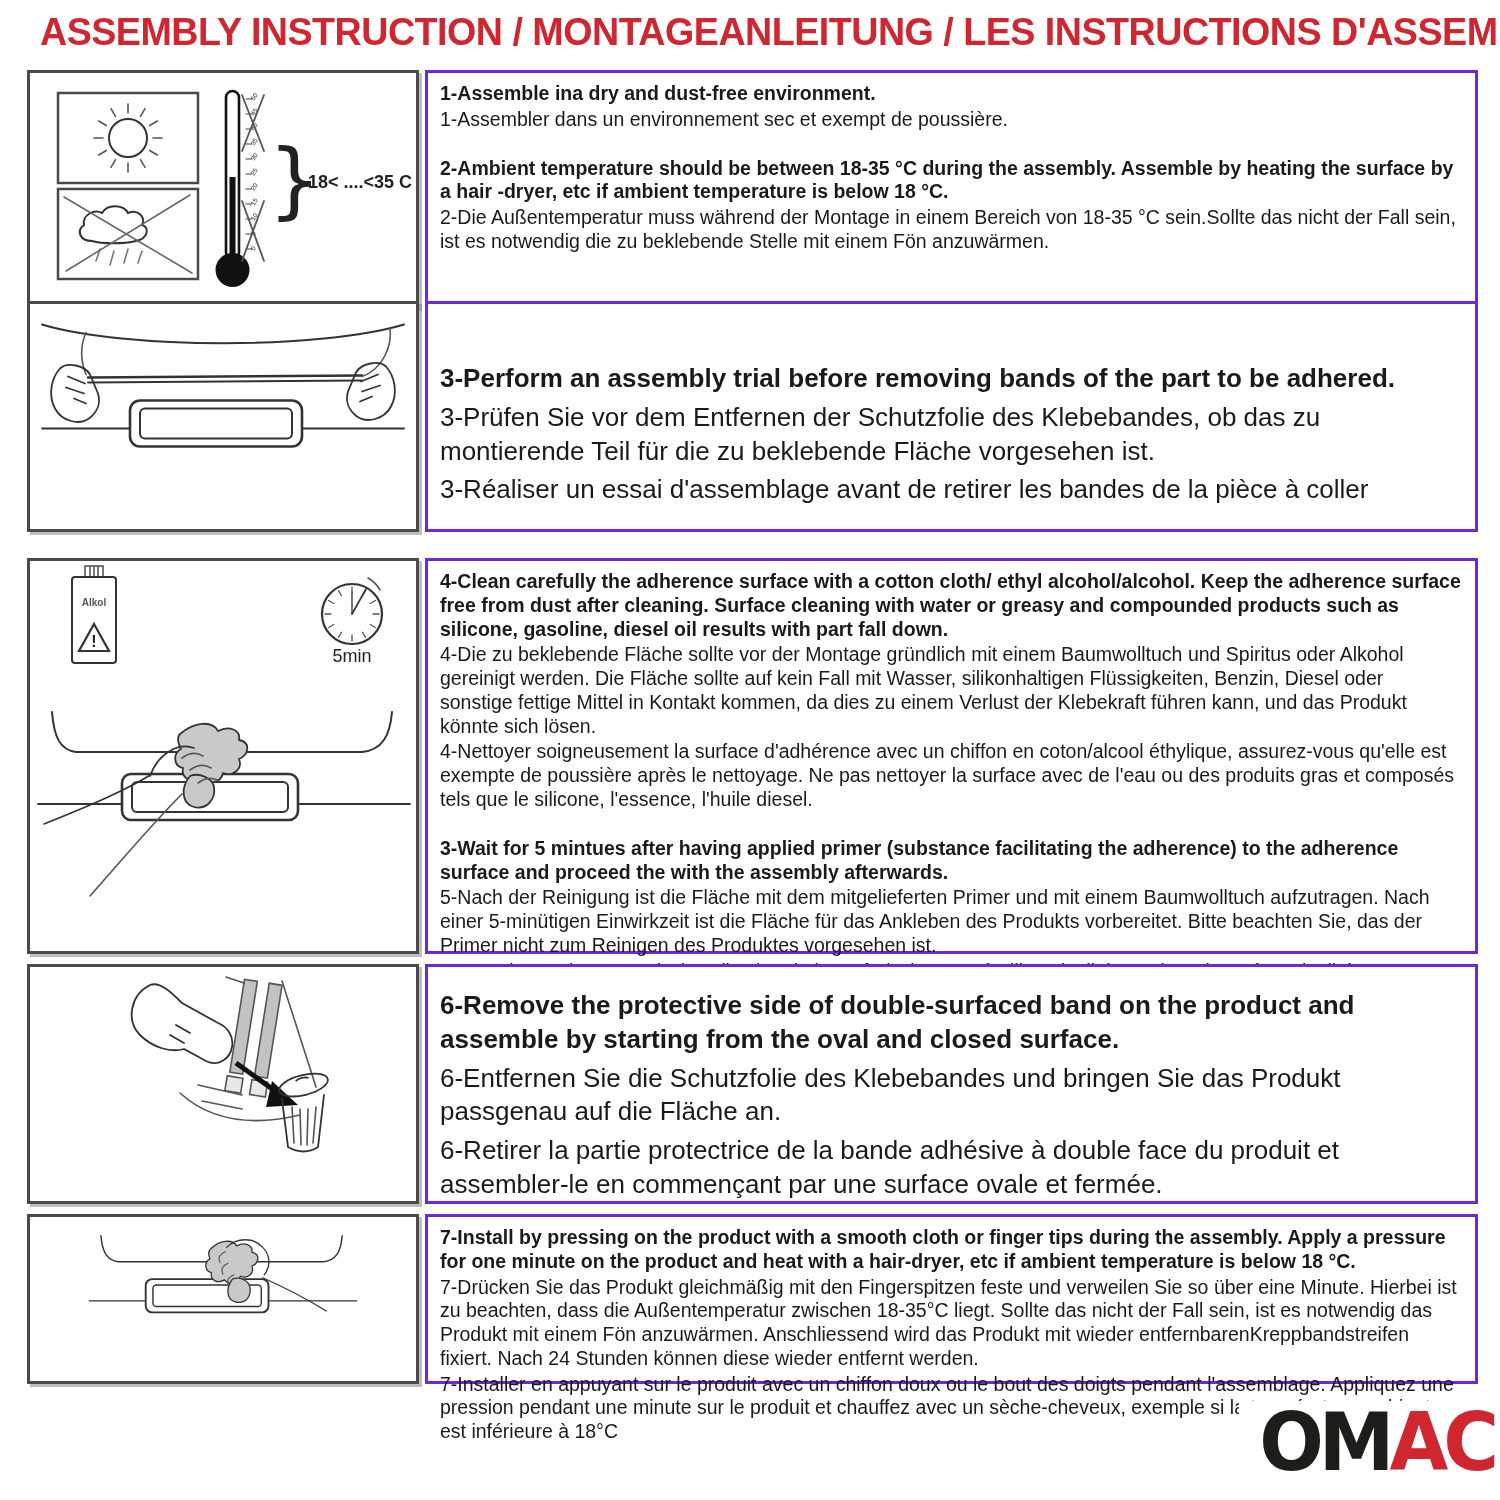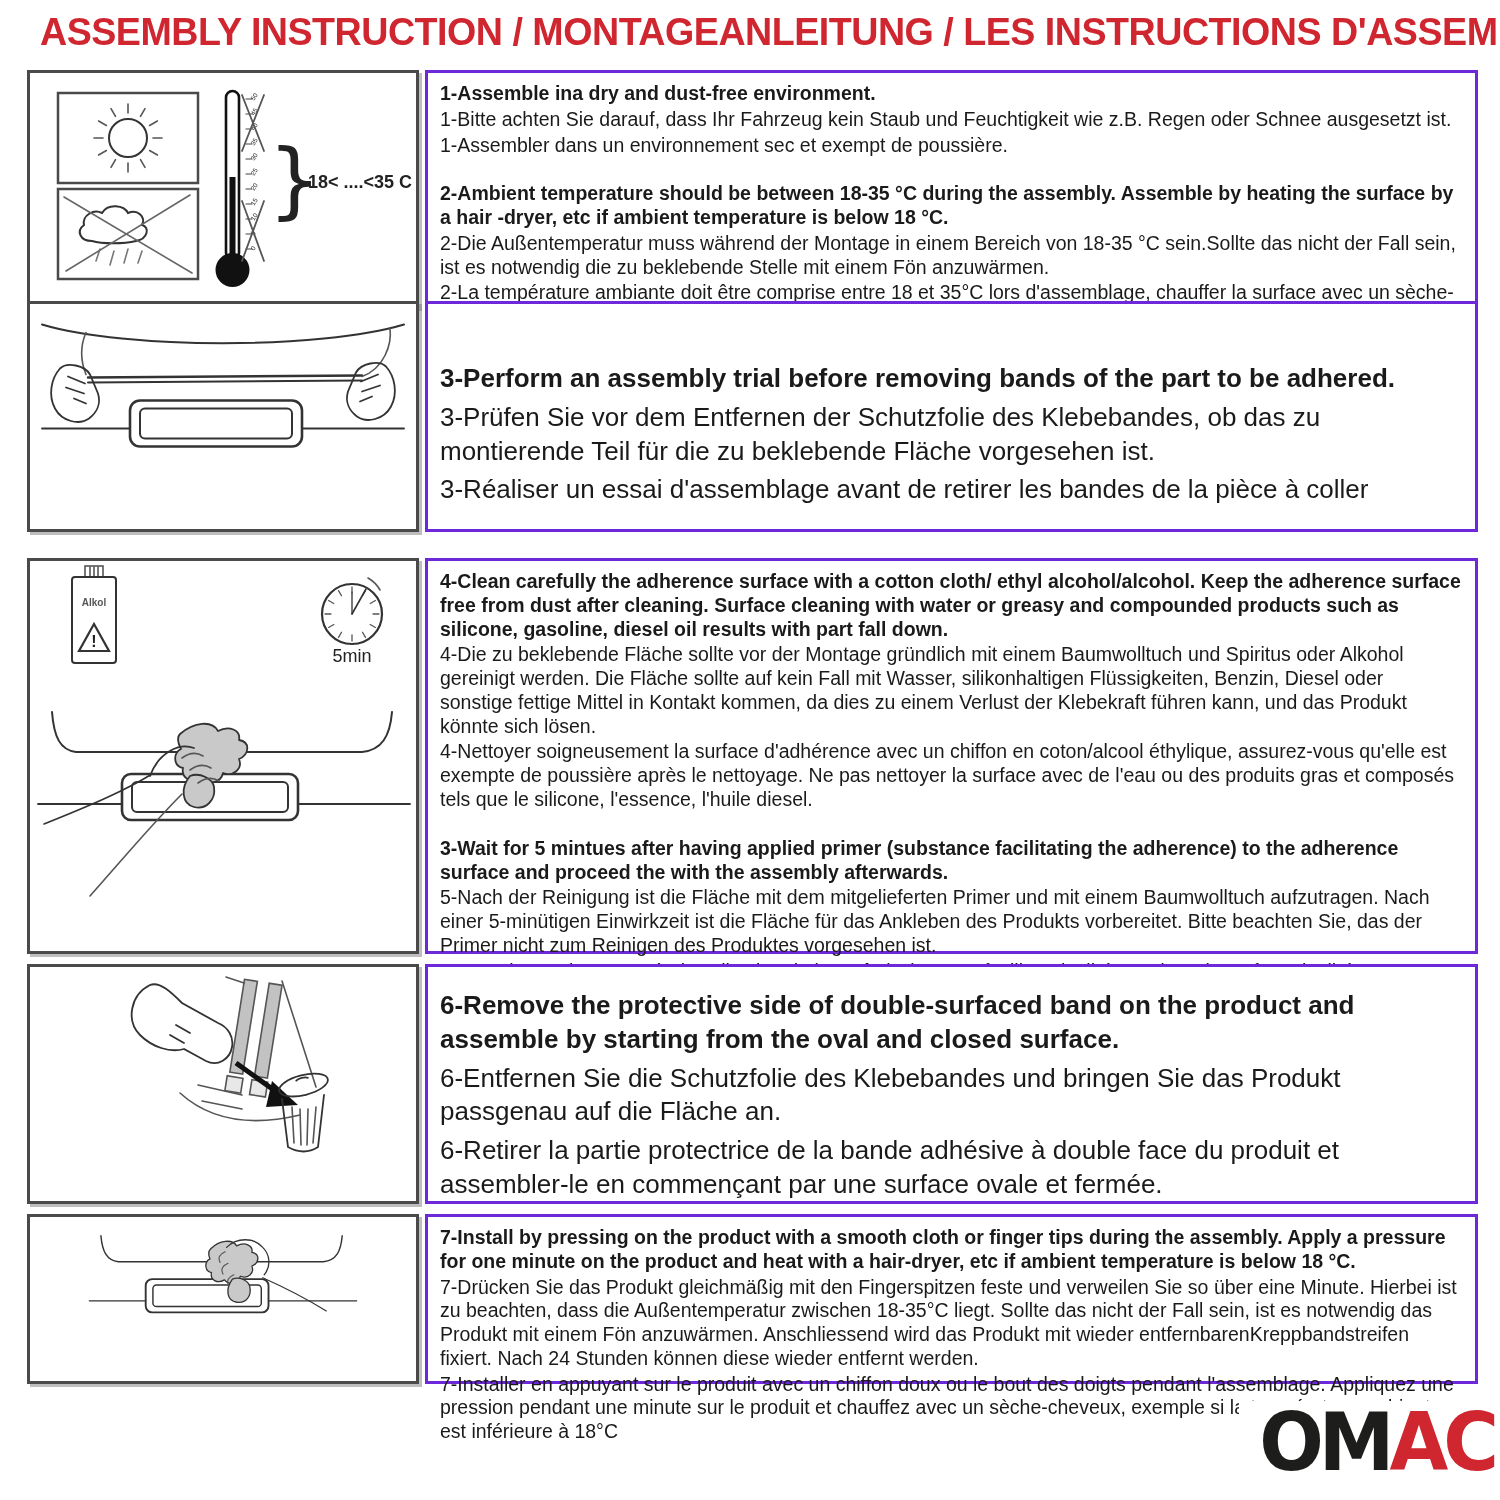--- a/index.html
+++ b/index.html
@@ -114,25 +114,23 @@
             <line x1="212" y1="128" x2="234" y2="188"></line>
               <line x1="234" y1="128" x2="212" y2="188"></line>
           </g>
           <text x="238" y="136" style="font-size:84px;font-weight:400;fill:#222;font-family:'DejaVu Sans',sans-serif">}</text>
           <text x="278" y="115" style="font-size:18px;font-weight:700">18&lt; ....&lt;35 C</text>
         </g>
       </svg>
     </div>
     <div class="txt">
       <p class="b">1-Assemble ina dry and dust-free environment.</p>
-      <p>1-Bitte achten Sie darauf, dass Ihr Fahrzeug kein Staub und Feuchtigkeit wie z.B. Regen oder Schnee ausgesetzt ist.</p>
       <p>1-Assembler dans un environnement sec et exempt de poussière.</p>
       <p class="b gap">2-Ambient temperature should be between 18-35 °C  during the assembly. Assemble by heating the surface by a hair -dryer, etc if ambient temperature is below 18 °C.</p>
       <p>2-Die Außentemperatur muss während der Montage in einem Bereich von 18-35 °C  sein.Sollte das nicht der Fall sein, ist es notwendig die zu beklebende Stelle mit einem Fön anzuwärmen.</p>
-      <p>2-La température ambiante doit être comprise entre 18 et 35°C lors d'assemblage, chauffer la surface avec un sèche-cheveux par exemple si celle-ci est inférieure à 18°C.</p>
     </div>
   </section>
 
   <section class="row" id="r2" style="top:301px;height:231px;padding-left:16px;">
     <div class="fig">
       <svg viewBox="0 0 386 224">
         <path class="ln" d="M12,20 C95,45 291,45 374,20"></path>
         <g>
           <line x1="58" y1="73" x2="332" y2="71" class="ln" style="stroke-width:2.4"></line>
           <line x1="58" y1="78" x2="332" y2="76" class="ln" style="stroke-width:2"></line>

